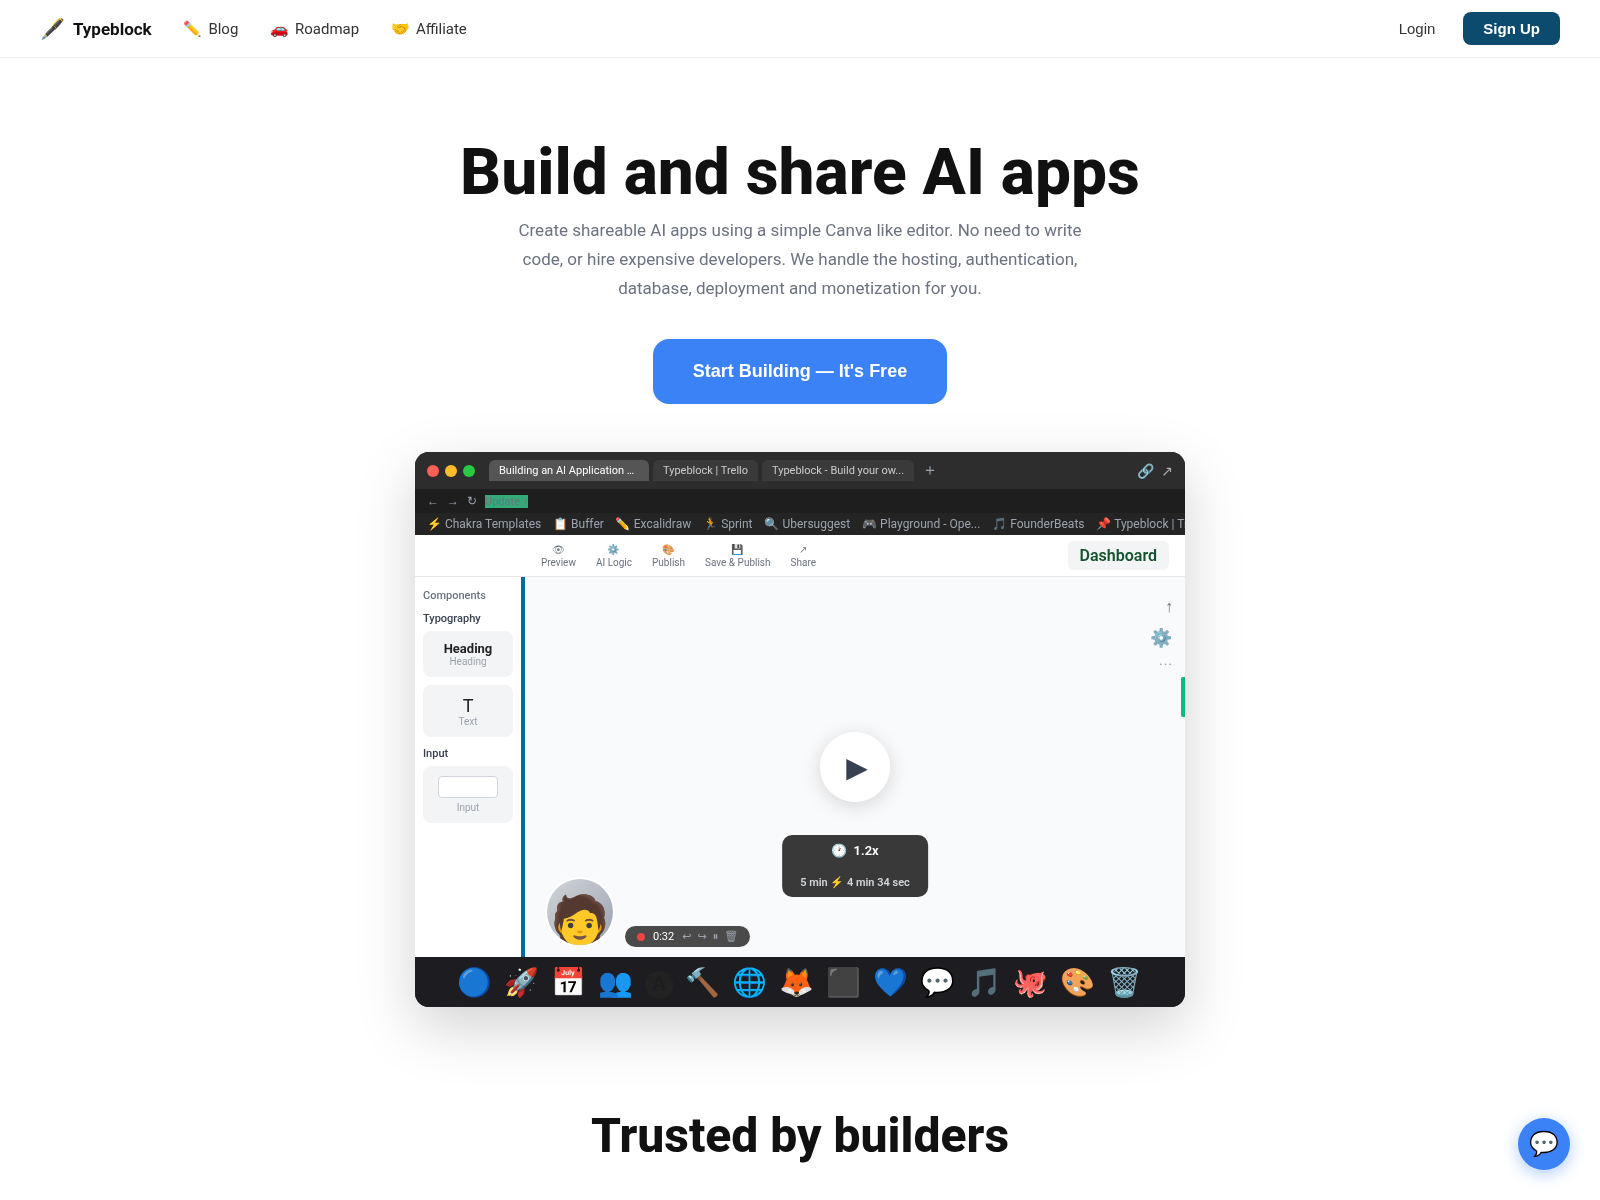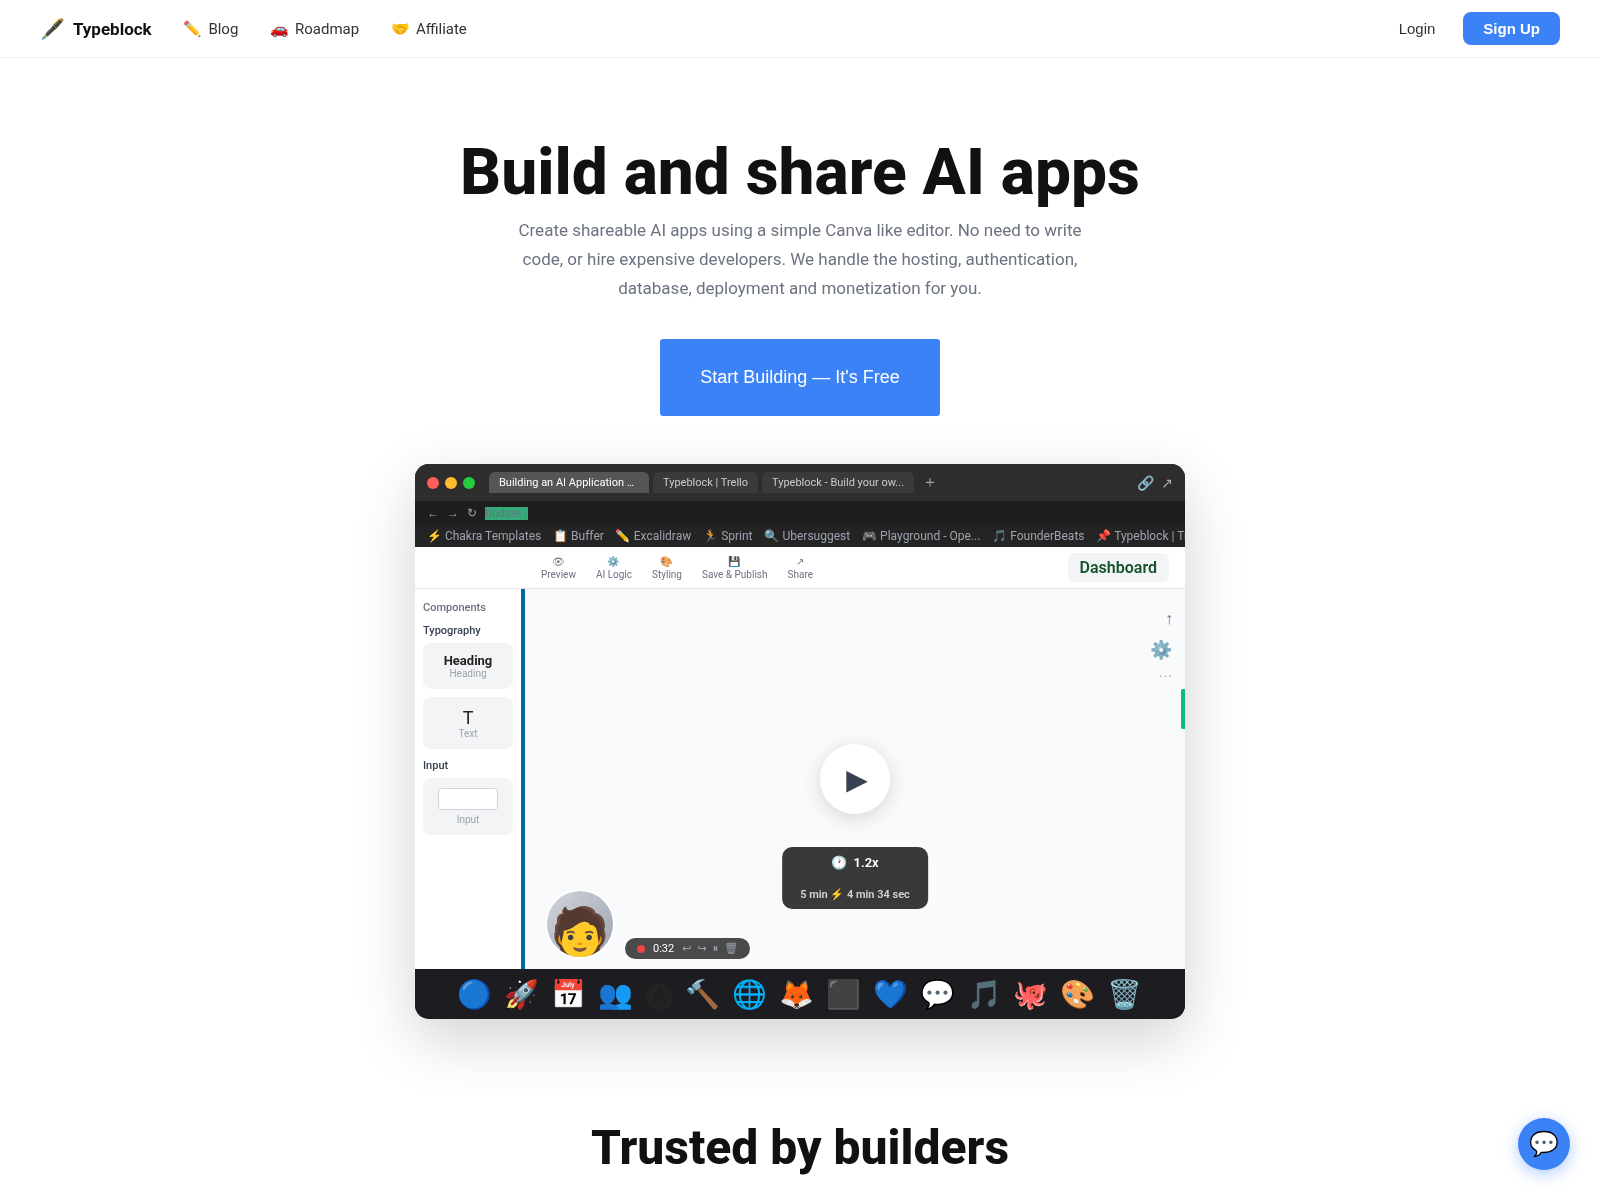--- a/index.html
+++ b/index.html
@@ -17,32 +17,32 @@
       font-weight: 700; font-size: 17px; color: #111; text-decoration: none;
     }
     .nav-logo-icon { font-size: 20px; }
     .nav-link {
       font-size: 15px; color: #333; text-decoration: none;
       display: flex; align-items: center; gap: 6px;
     }
     .nav-right { display: flex; align-items: center; gap: 16px; }
     .btn-login { font-size: 15px; color: #333; background: none; border: none; cursor: pointer; padding: 6px 12px; }
     .btn-signup {
-      background: #3b82f6; color: #fff; border: none; border-radius: 8px;
+      background: #0c4a6e; color: #fff; border: none; border-radius: 8px;
       padding: 8px 20px; font-size: 15px; font-weight: 600; cursor: pointer;
     }
 
     
     .hero { text-align: center; padding: 80px 20px 48px; }
     .hero-title { font-size: 64px; font-weight: 800; line-height: 1.1; color: #111; margin-bottom: 8px; }
     .hero-subtitle { font-size: 64px; font-weight: 800; color: #f59e0b; line-height: 1.2; margin-bottom: 28px; }
     .hero-desc { font-size: 17px; color: #6b7280; max-width: 600px; margin: 0 auto 36px; line-height: 1.7; }
     .btn-cta {
       display: inline-block; background: #3b82f6; color: #fff;
-      padding: 28px 40px; border-radius: 3px; font-size: 18px; font-weight: 400;
+      padding: 22px 40px; border-radius: 16px; font-size: 18px; font-weight: 700;
       border: none; cursor: pointer; text-decoration: none;
     }
 
     
     .video-wrapper {
       max-width: 770px; margin: 0 auto; border-radius: 14px; overflow: hidden;
       box-shadow: 0 20px 60px rgba(0,0,0,0.18); position: relative;
       background: #1a1a2e;
     }
     .video-browser-bar {
@@ -243,21 +243,21 @@
           <div style="display:flex;flex-direction:column;align-items:center;font-size:10px;color:#6b7280;gap:2px;cursor:pointer;">
             <span>👁</span>
             <span>Preview</span>
           </div>
           <div style="display:flex;flex-direction:column;align-items:center;font-size:10px;color:#6b7280;gap:2px;cursor:pointer;">
             <span>⚙️</span>
             <span>AI Logic</span>
           </div>
           <div style="display:flex;flex-direction:column;align-items:center;font-size:10px;color:#6b7280;gap:2px;cursor:pointer;">
             <span>🎨</span>
-            <span>Styling</span>
+            <span>Publish</span>
           </div>
           <div style="display:flex;flex-direction:column;align-items:center;font-size:10px;color:#6b7280;gap:2px;cursor:pointer;">
             <span>💾</span>
             <span>Save &amp; Publish</span>
           </div>
           <div style="display:flex;flex-direction:column;align-items:center;font-size:10px;color:#6b7280;gap:2px;cursor:pointer;">
             <span>↗</span>
             <span>Share</span>
           </div>
         </div>

